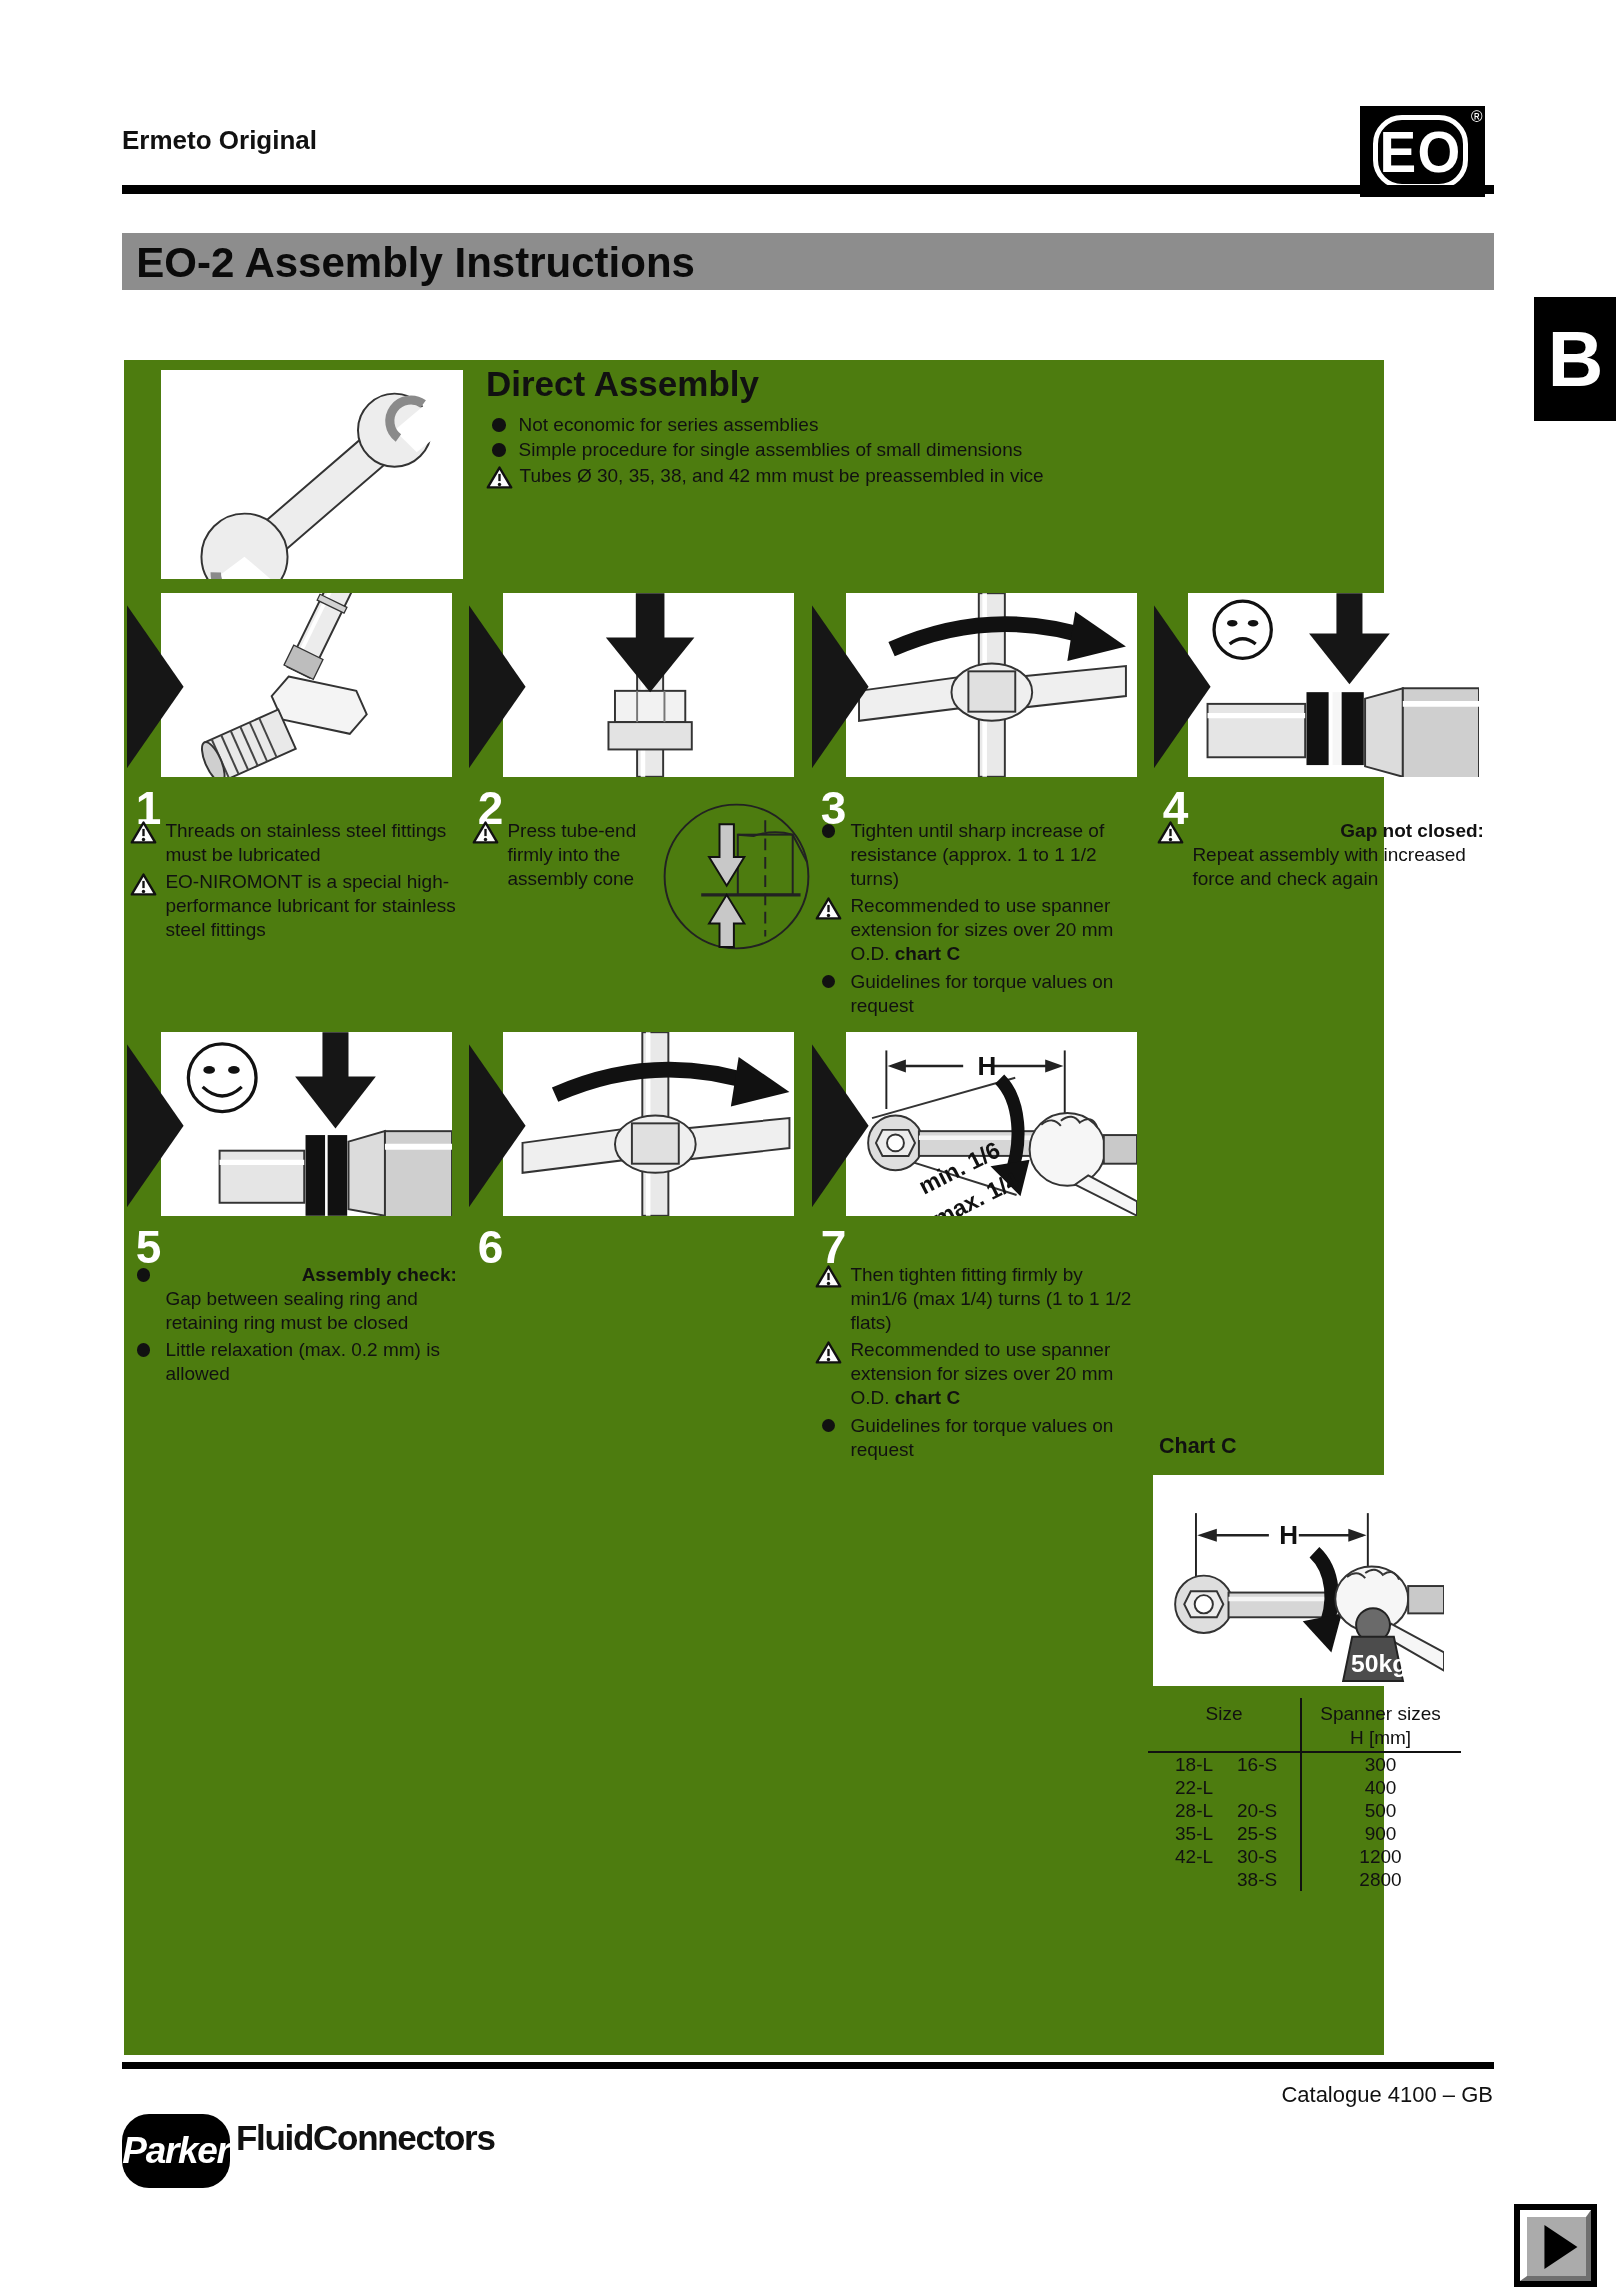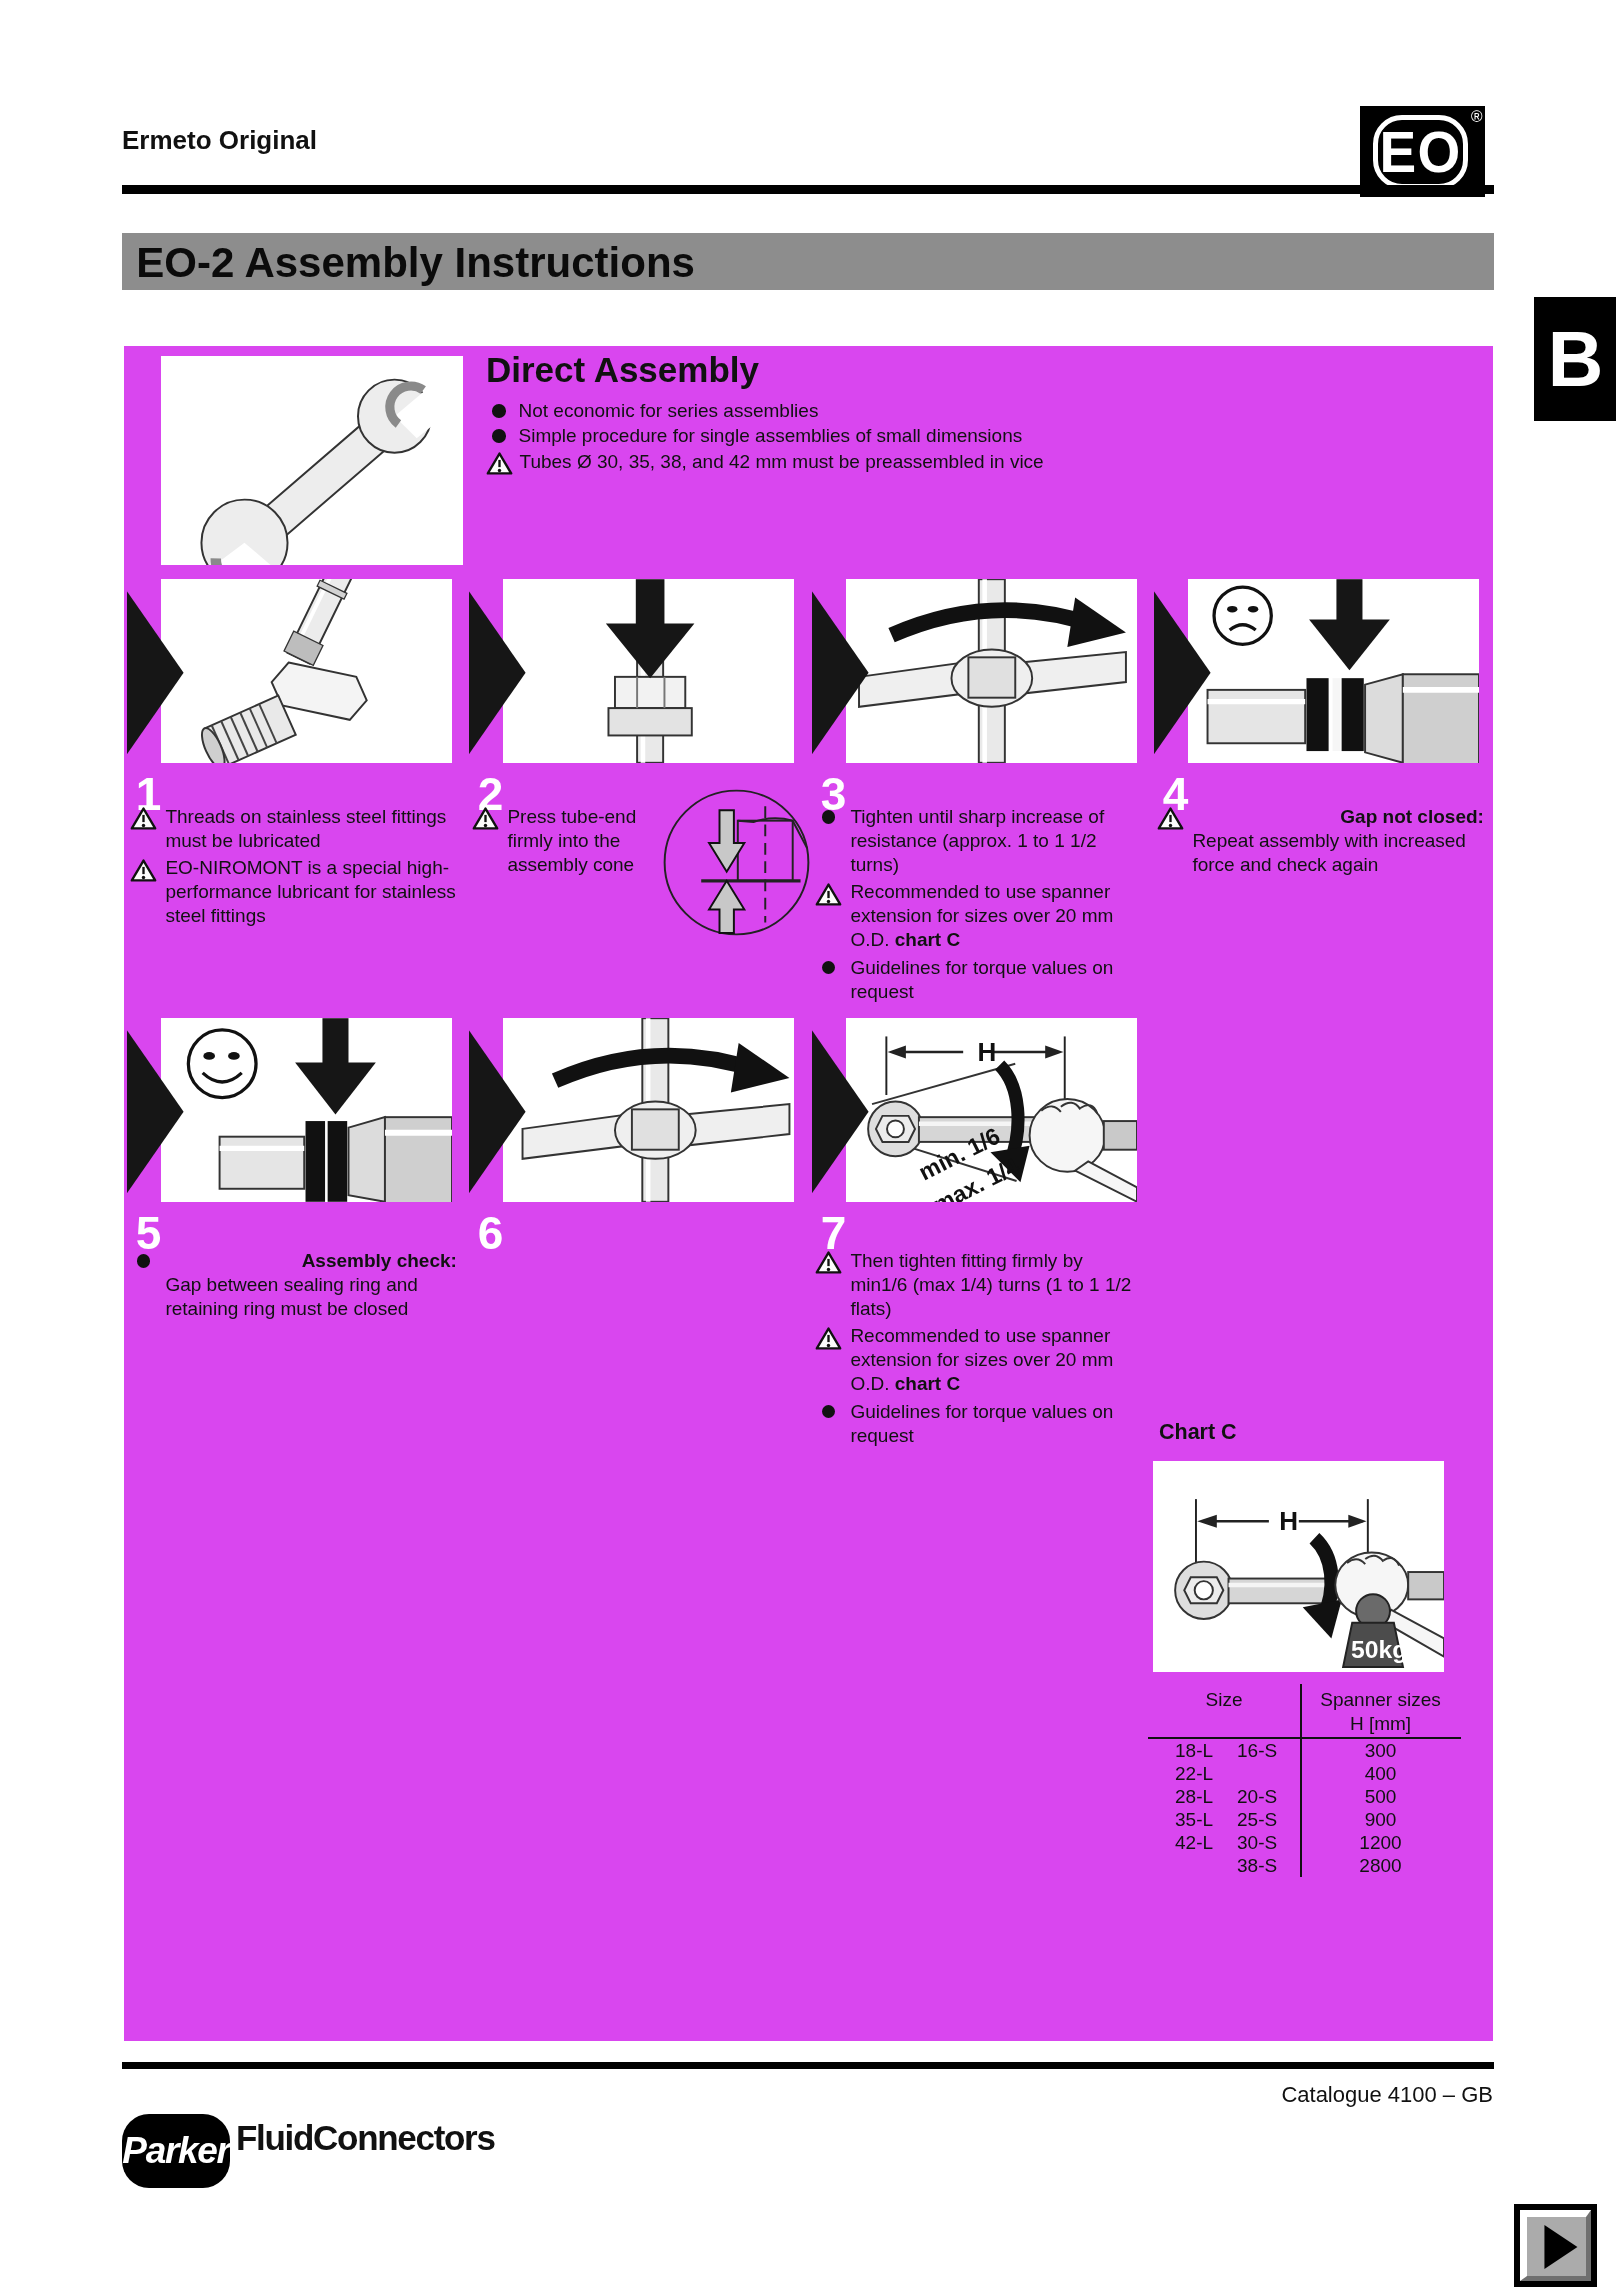--- a/index.html
+++ b/index.html
@@ -17,21 +17,21 @@
   .header-rule { position:absolute; left:122px; top:185px; width:1372px; height:8.5px; background:#000; }
 
   .title-bar { position:absolute; left:122px; top:233px; width:1372px; height:57px; background:#8d8d8d; }
   .title-bar span { display:block; margin-left:14.3px; font-size:42px; font-weight:bold; line-height:59px; color:#0b0b0b; }
 
   .b-tab { position:absolute; left:1534px; top:297px; width:83px; height:124px; background:#000;
            color:#fff; display:flex; align-items:center; justify-content:center;
            font-size:77px; font-weight:bold; }
 
   
-  .panel { position:absolute; left:124px; top:346px; width:1369px; height:1695px; background:#d946ef; }
+  .panel { position:absolute; left:124px; top:360px; width:1260px; height:1695px; background:#4d7c0f; }
 
   .intro-image { position:absolute; left:37px; top:9.8px; width:302px; height:209px; background:#fff; }
   .intro-heading { position:absolute; left:362px; top:3.9px; font-size:35px; font-weight:bold; }
   .intro-notes { position:absolute; left:362px; top:53px; width:782px; }
 
   .cell { position:absolute; width:342px; height:430px; }
   .cell.c1 { left:0; }    .cell.c2 { left:342px; }
   .cell.c3 { left:685px; } .cell.c4 { left:1027px; }
   .cell.r1 { top:233px; } .cell.r2 { top:672px; }
 
@@ -335,20 +335,26 @@
         </svg>
       </div>
       <div class="badge"></div>
       <div class="badge-num">5</div>
       <div class="notes">
           <div class="note">
             <span class="note-icon">
               <span class="dot"></span>
             </span>
             <div class="note-text"><div class="lead">Assembly check:</div>Gap between sealing ring and retaining ring must be closed</div>
+          </div>
+          <div class="note">
+            <span class="note-icon">
+              <span class="dot"></span>
+            </span>
+            <div class="note-text">Little relaxation (max. 0.2 mm) is allowed</div>
           </div>
         </div>
     </div>
 
     <div class="cell r2 c2">
       <div class="step-image">
         <svg viewBox="0 0 447 282" width="291" height="184">
           <rect x="214" y="0" width="40" height="282" fill="#e9e9e9" stroke="#333" stroke-width="3"></rect>
           <line x1="223" y1="0" x2="223" y2="282" stroke="#fff" stroke-width="7"></line>
           <polygon points="30,170 190,148 190,196 30,216" fill="#efefef" stroke="#333" stroke-width="3"></polygon>

